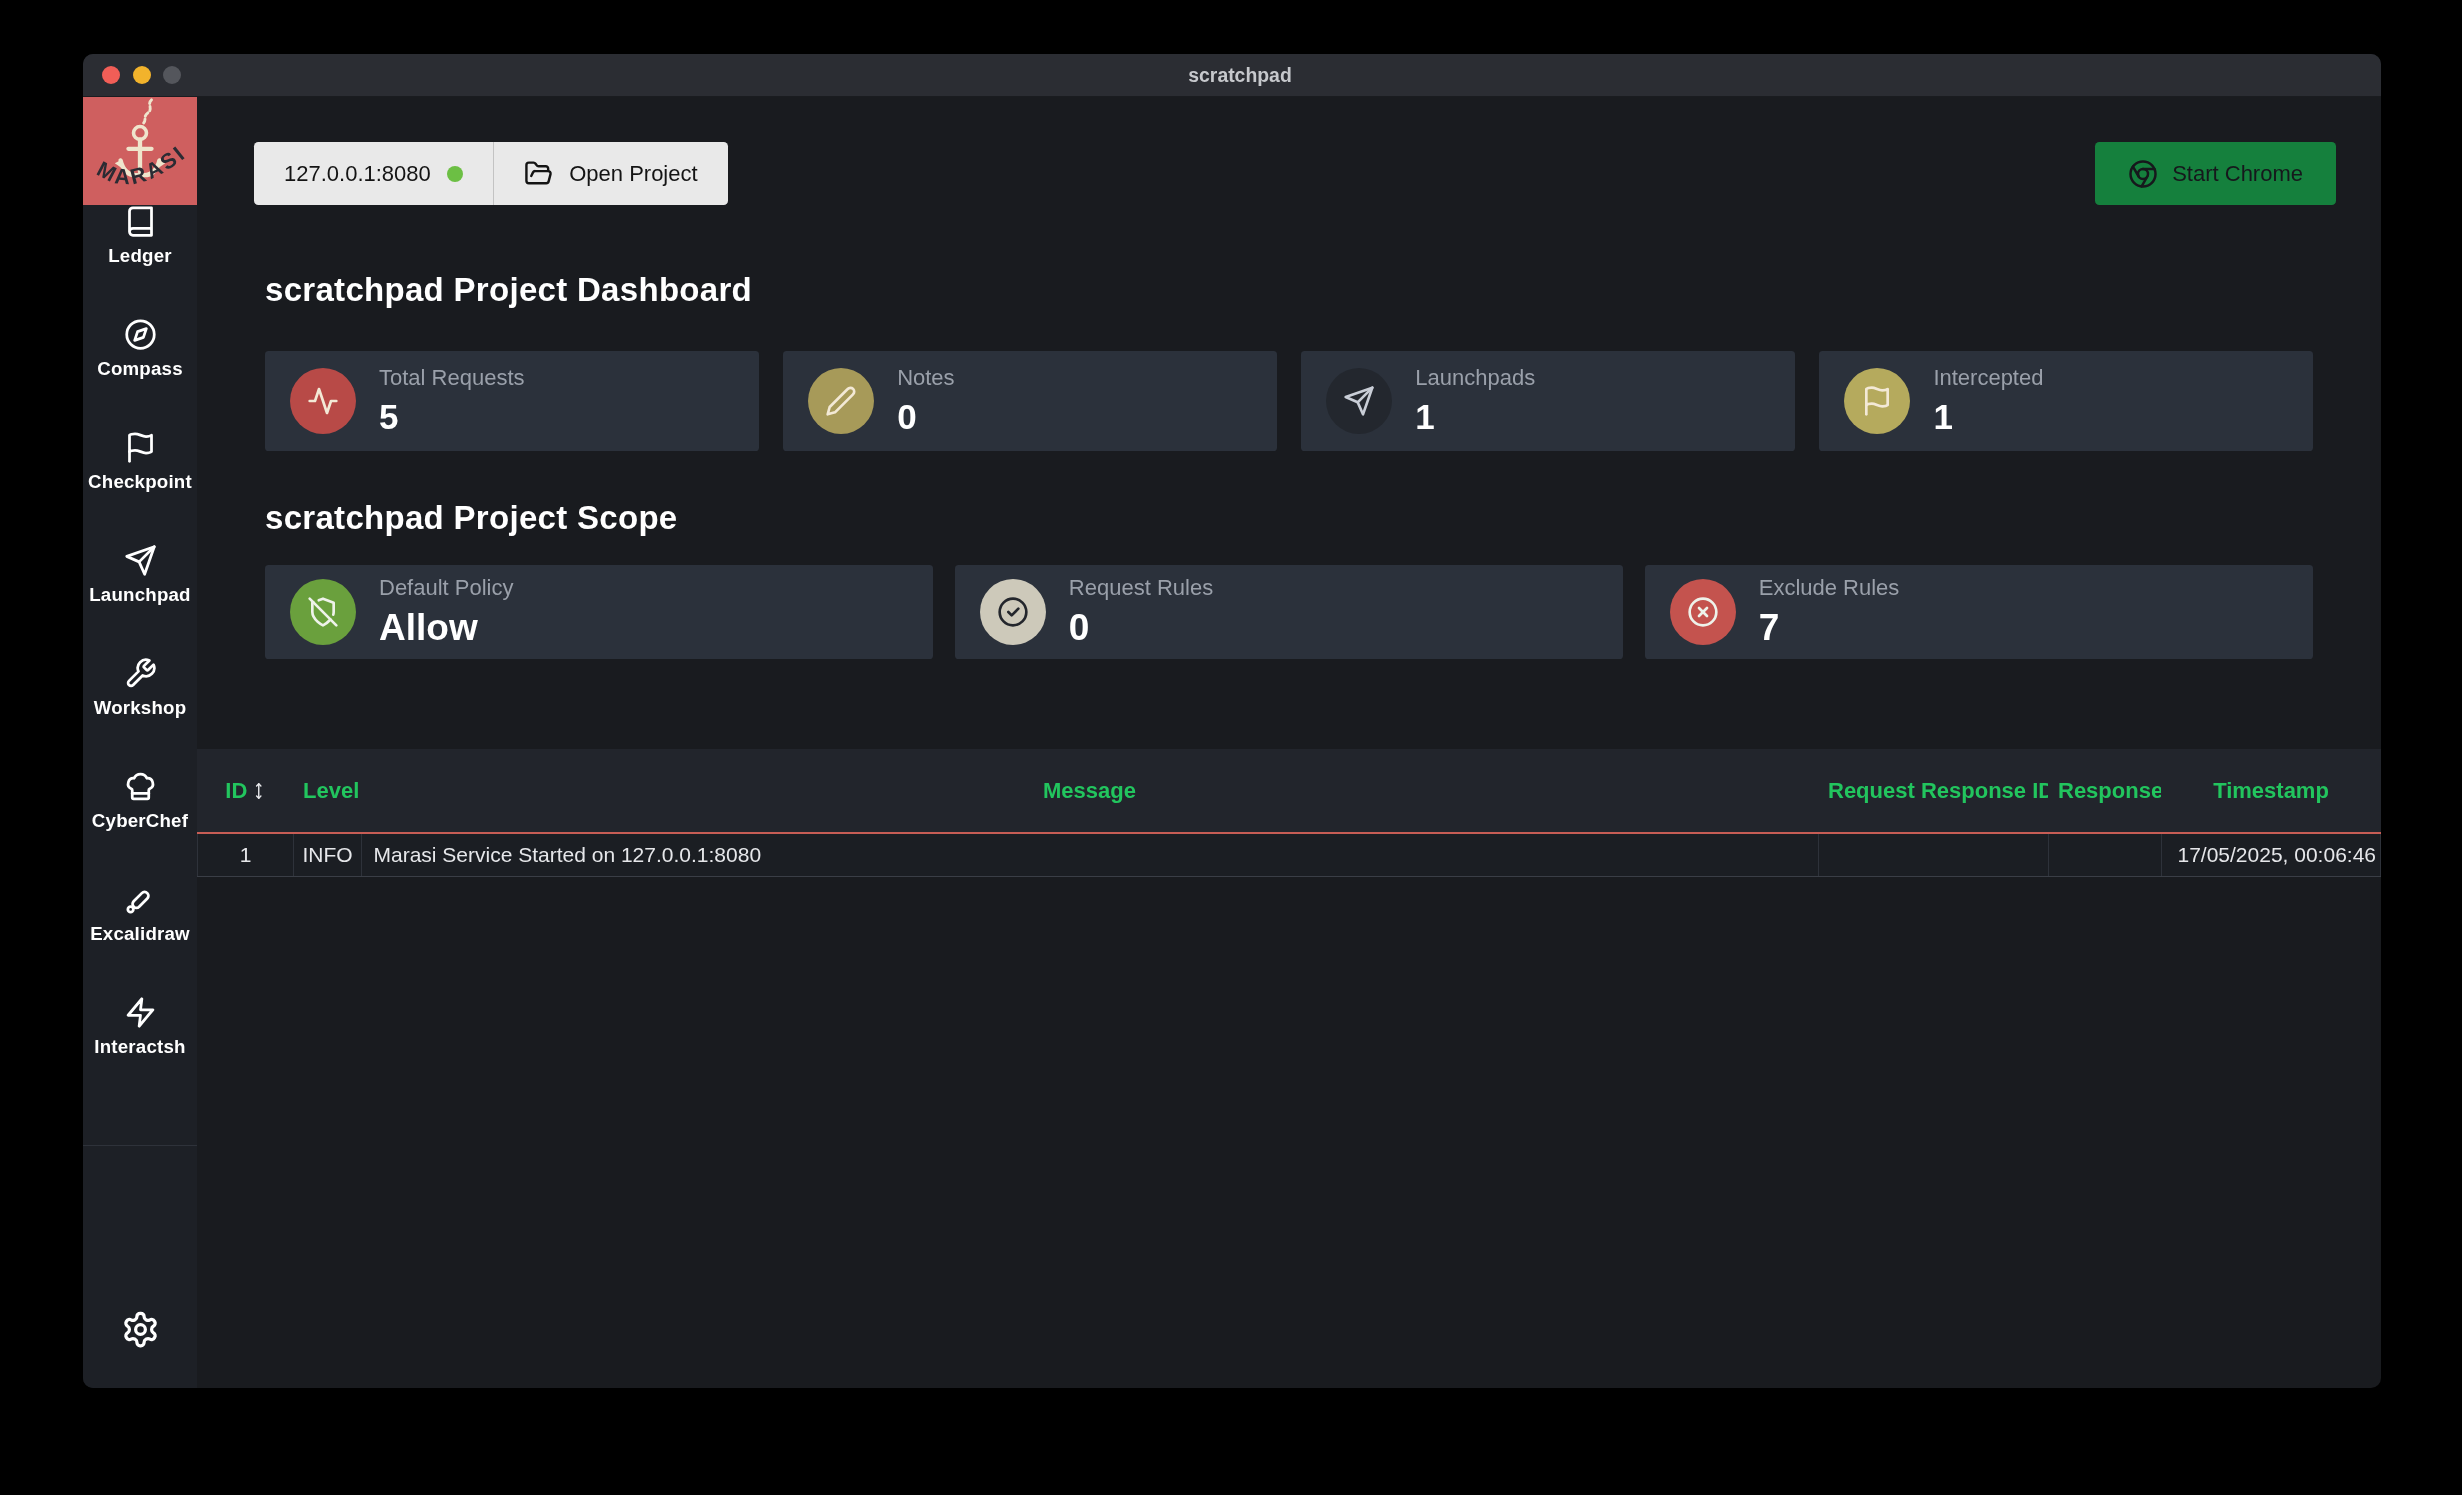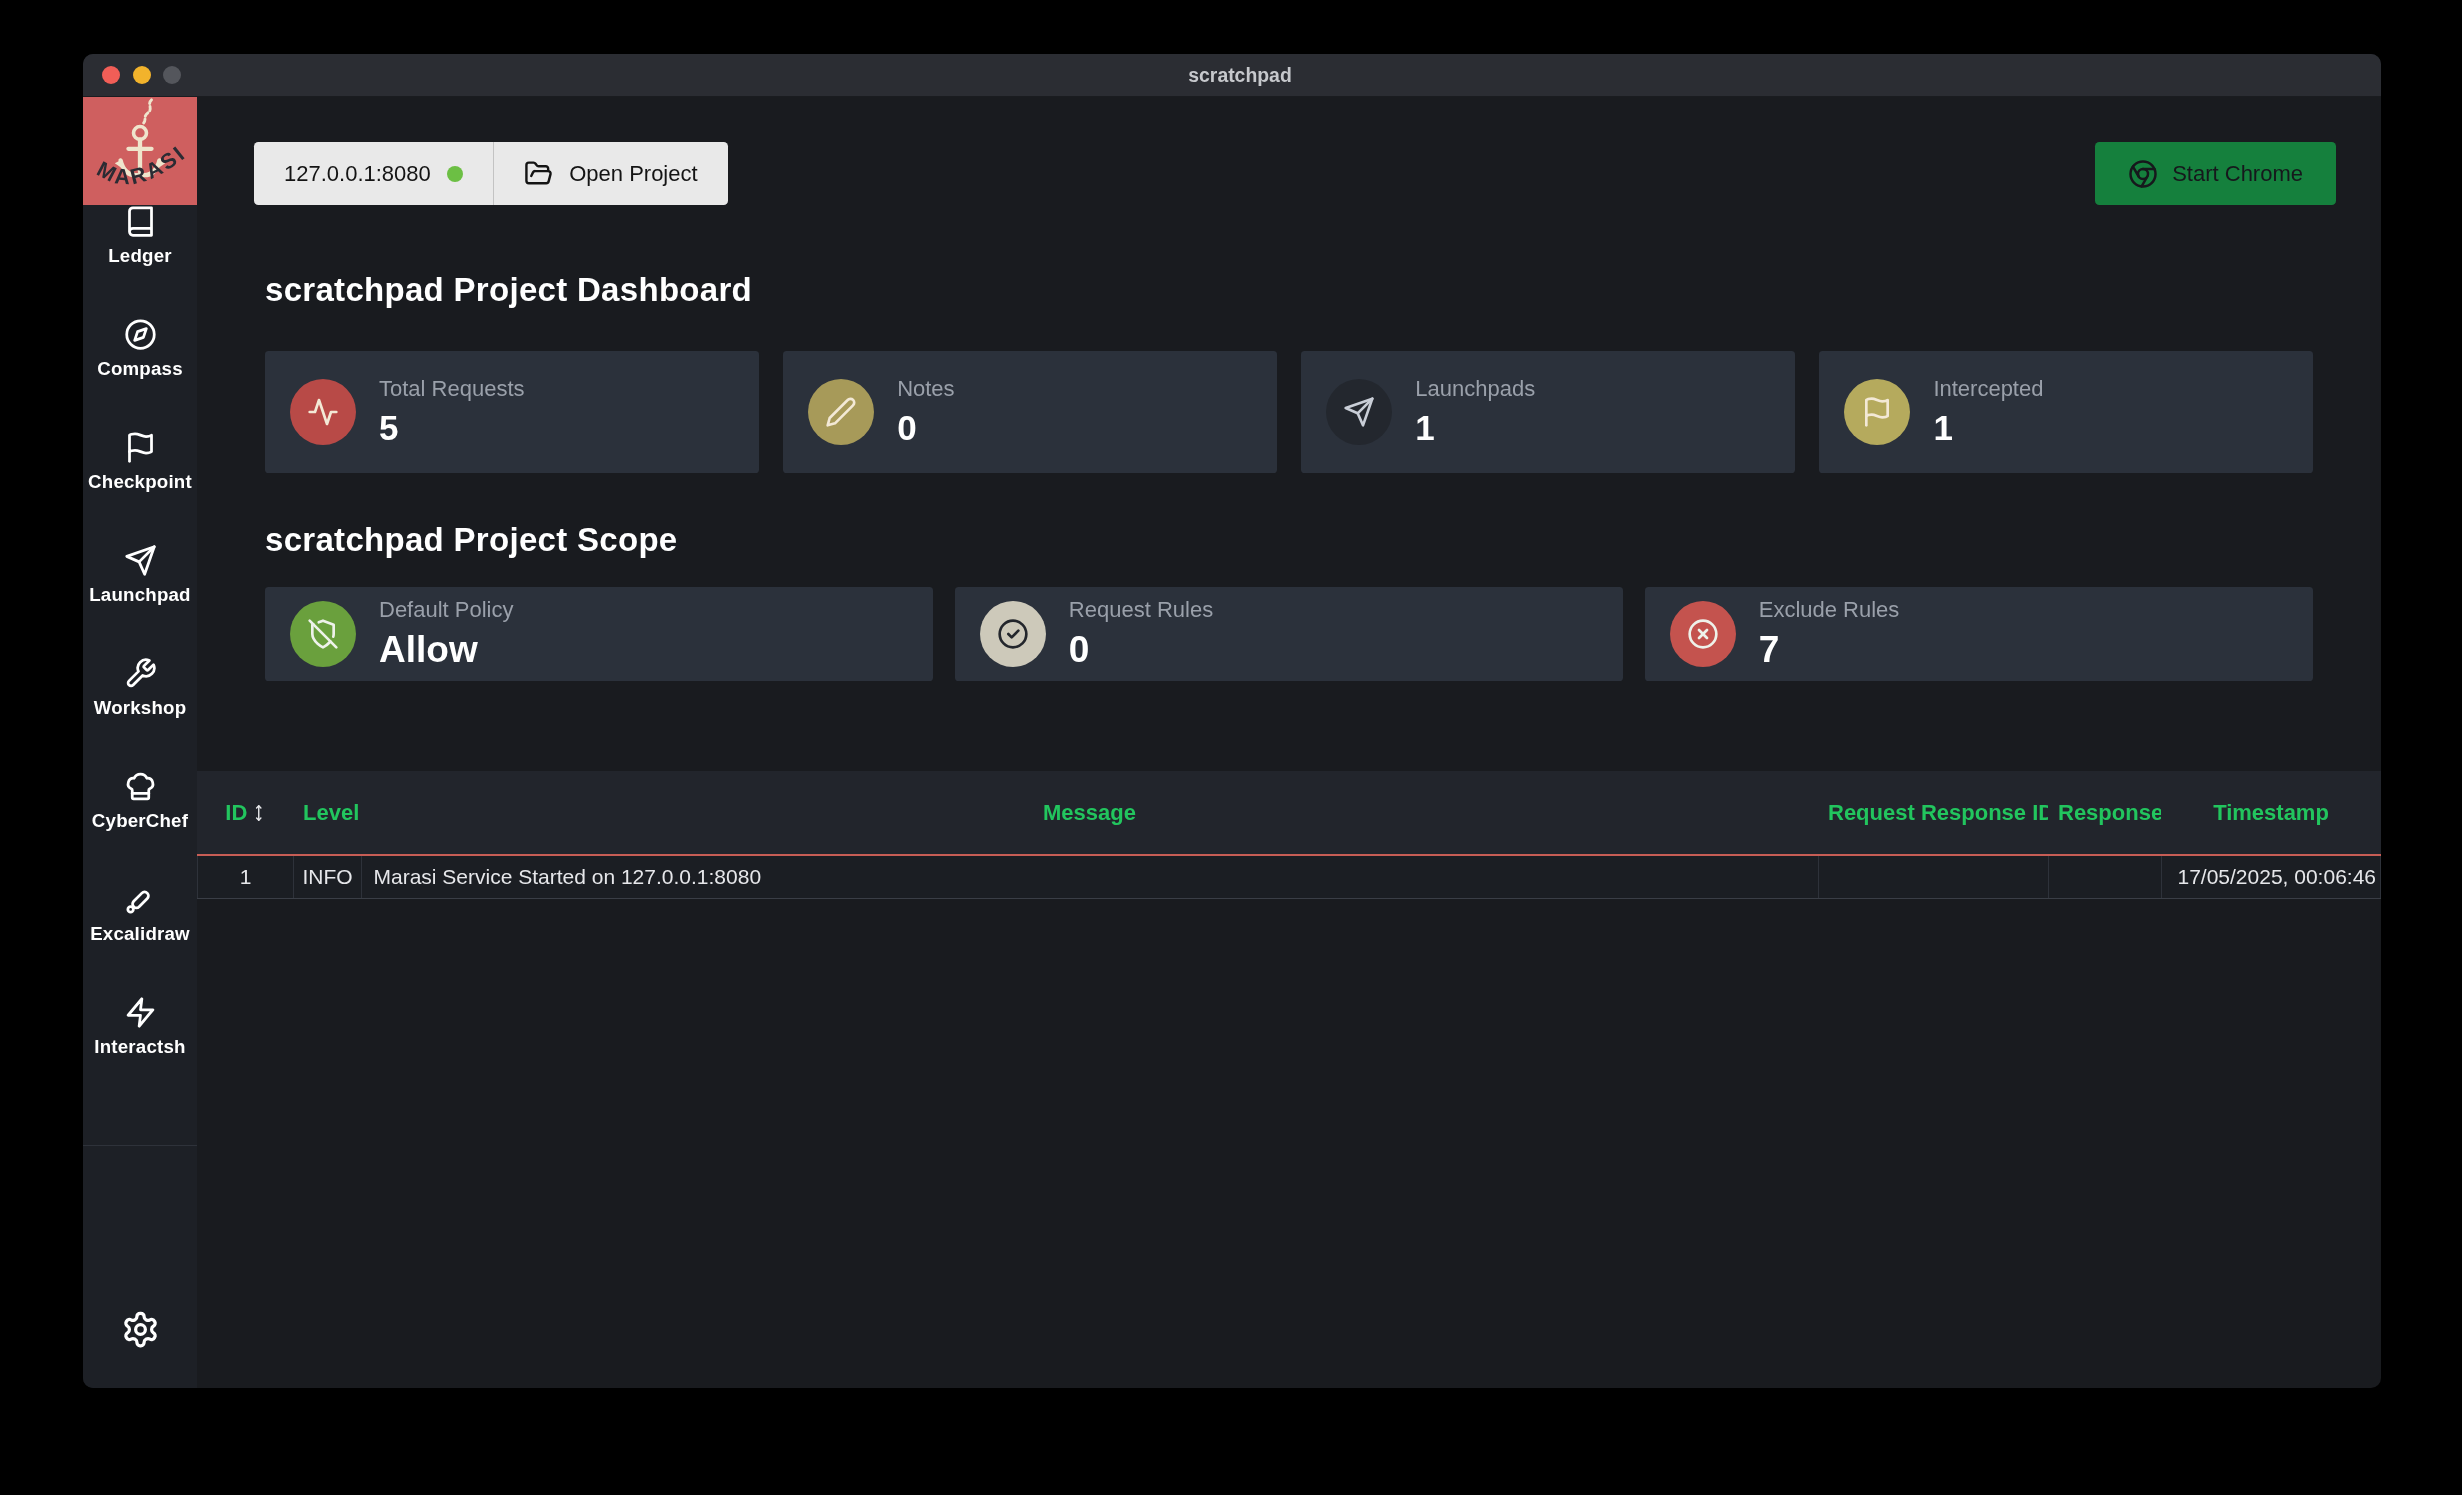--- a/index.html
+++ b/index.html
@@ -61,21 +61,21 @@
   }
   .chrome-btn .ic{width:30px;height:30px;color:#16181c;}
   .chrome-label{font-size:22px;color:#16181c;}
   .section-title{
     margin:66px 68px 0;color:#fff;font-size:33px;font-weight:800;letter-spacing:0.3px;
   }
   .section-title.scope{margin-top:48px;}
   .cards-row{display:flex;gap:24.5px;margin:42px 68px 0;}
   .cards-row.scope-row{margin-top:28px;gap:21.6px;}
   .card{
-    flex:1;background:#2b313b;border-radius:3.6px;height:122px;
+    flex:1;background:#2b313b;border-radius:3.6px;height:100px;
     display:flex;align-items:center;padding:0 0 0 25px;box-sizing:border-box;
   }
   .scope-row .card{height:94px;}
   .card-circle{
     width:66px;height:66px;border-radius:50%;flex:0 0 66px;
     display:flex;align-items:center;justify-content:center;
   }
   .card-circle .ic{width:32px;height:32px;}
   .card-info{margin-left:23px;display:flex;flex-direction:column;}
   .card-label{color:#9aa0aa;font-size:22px;}

